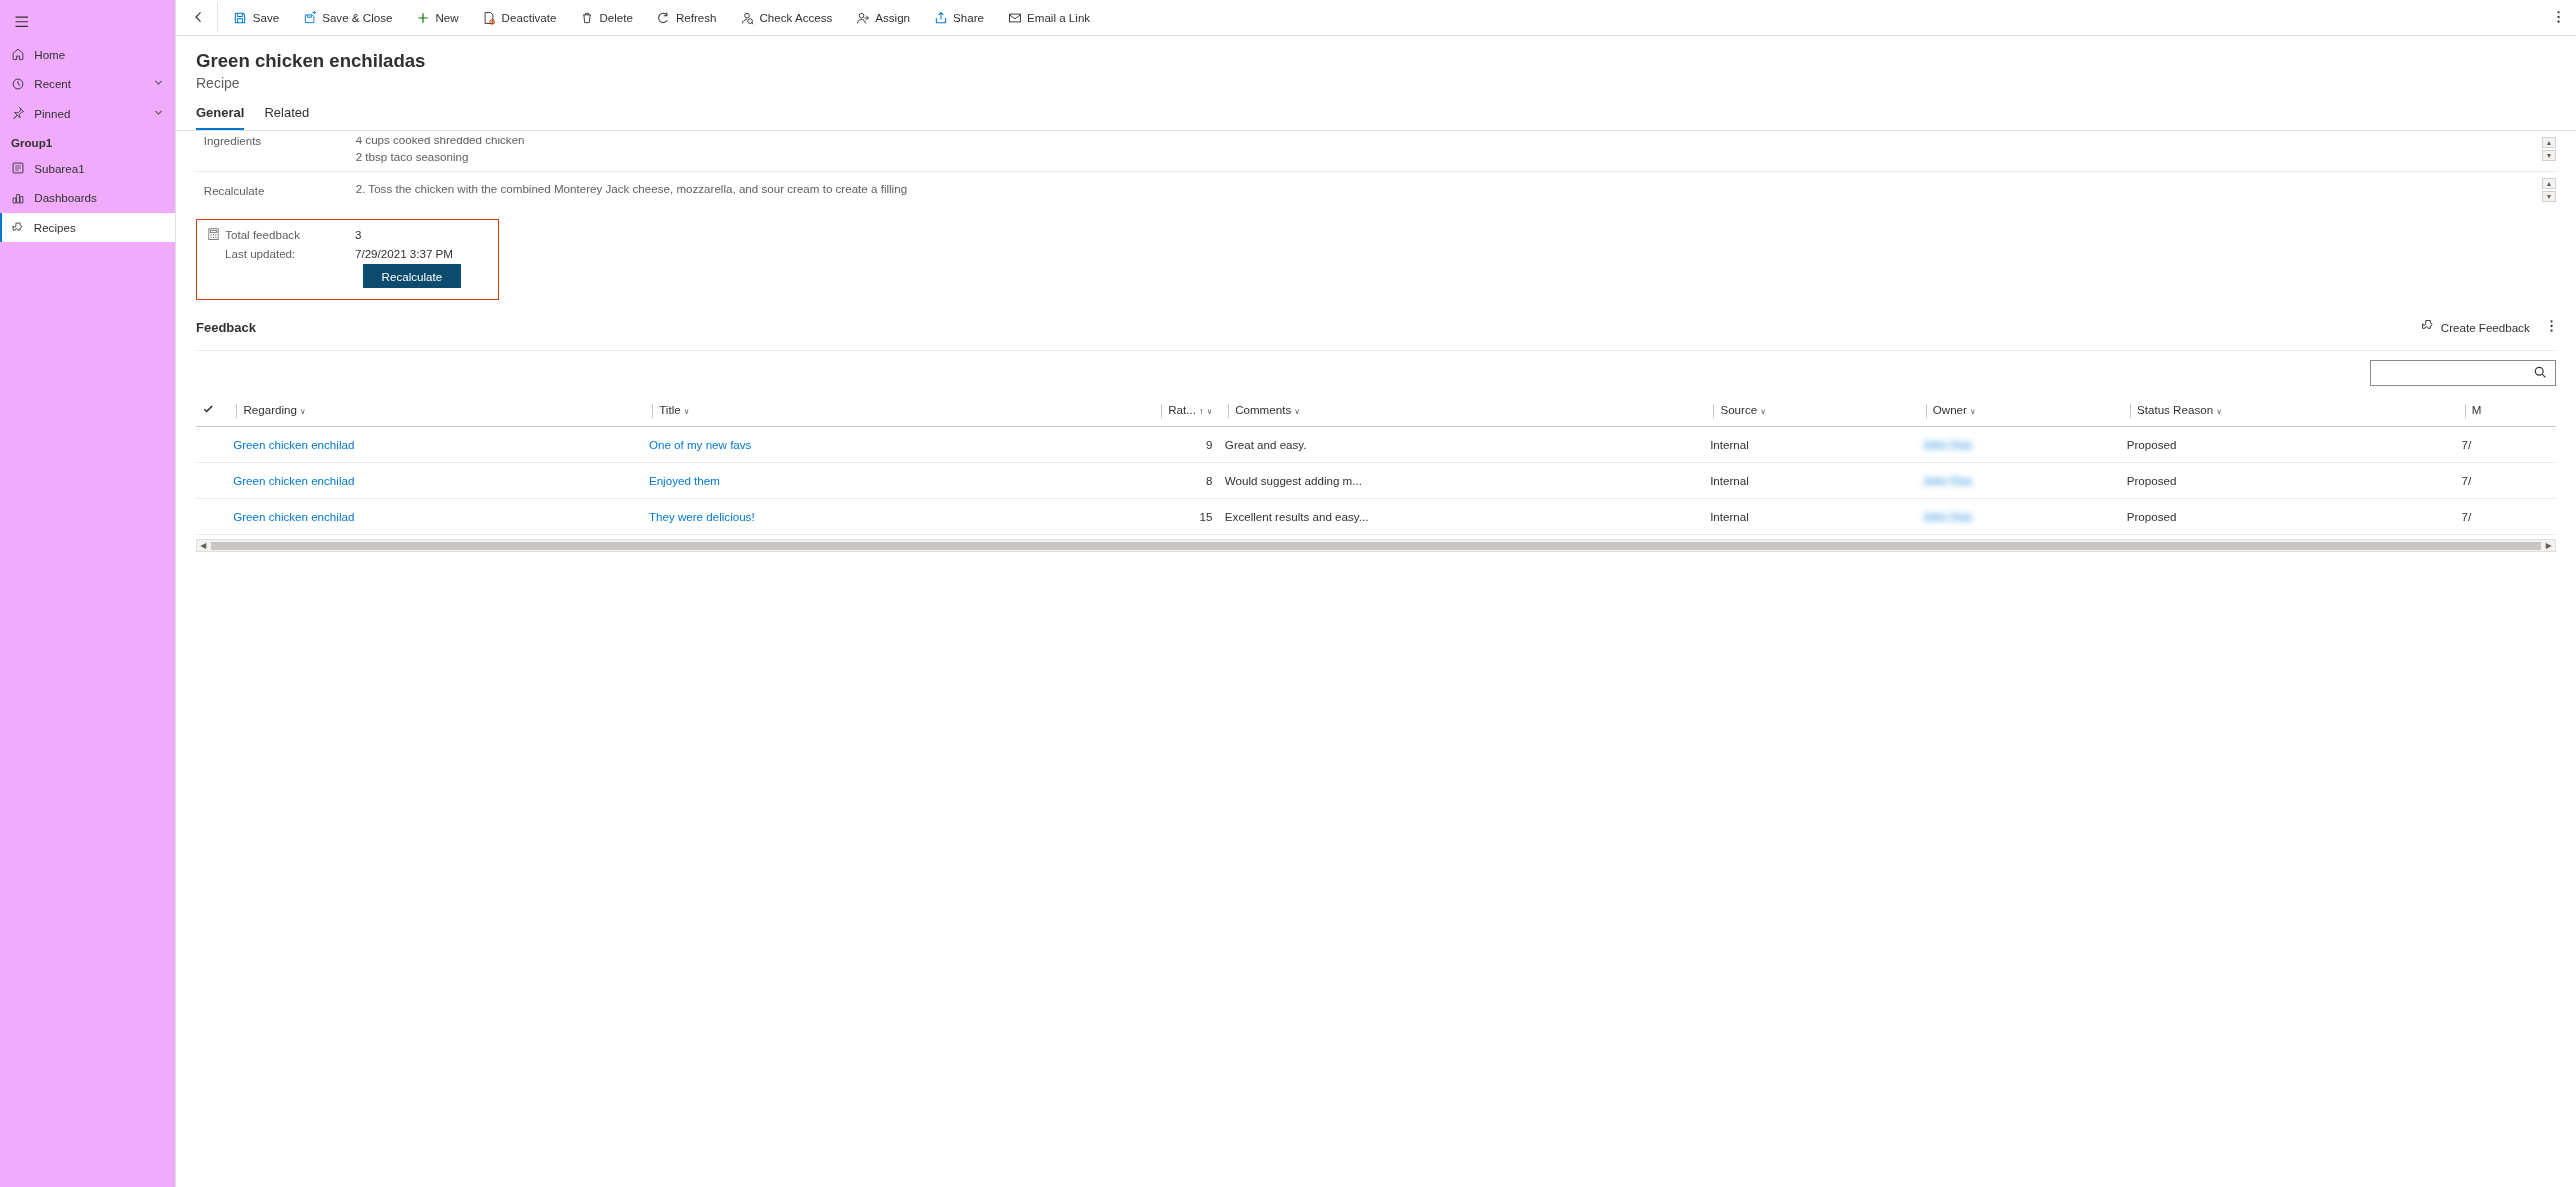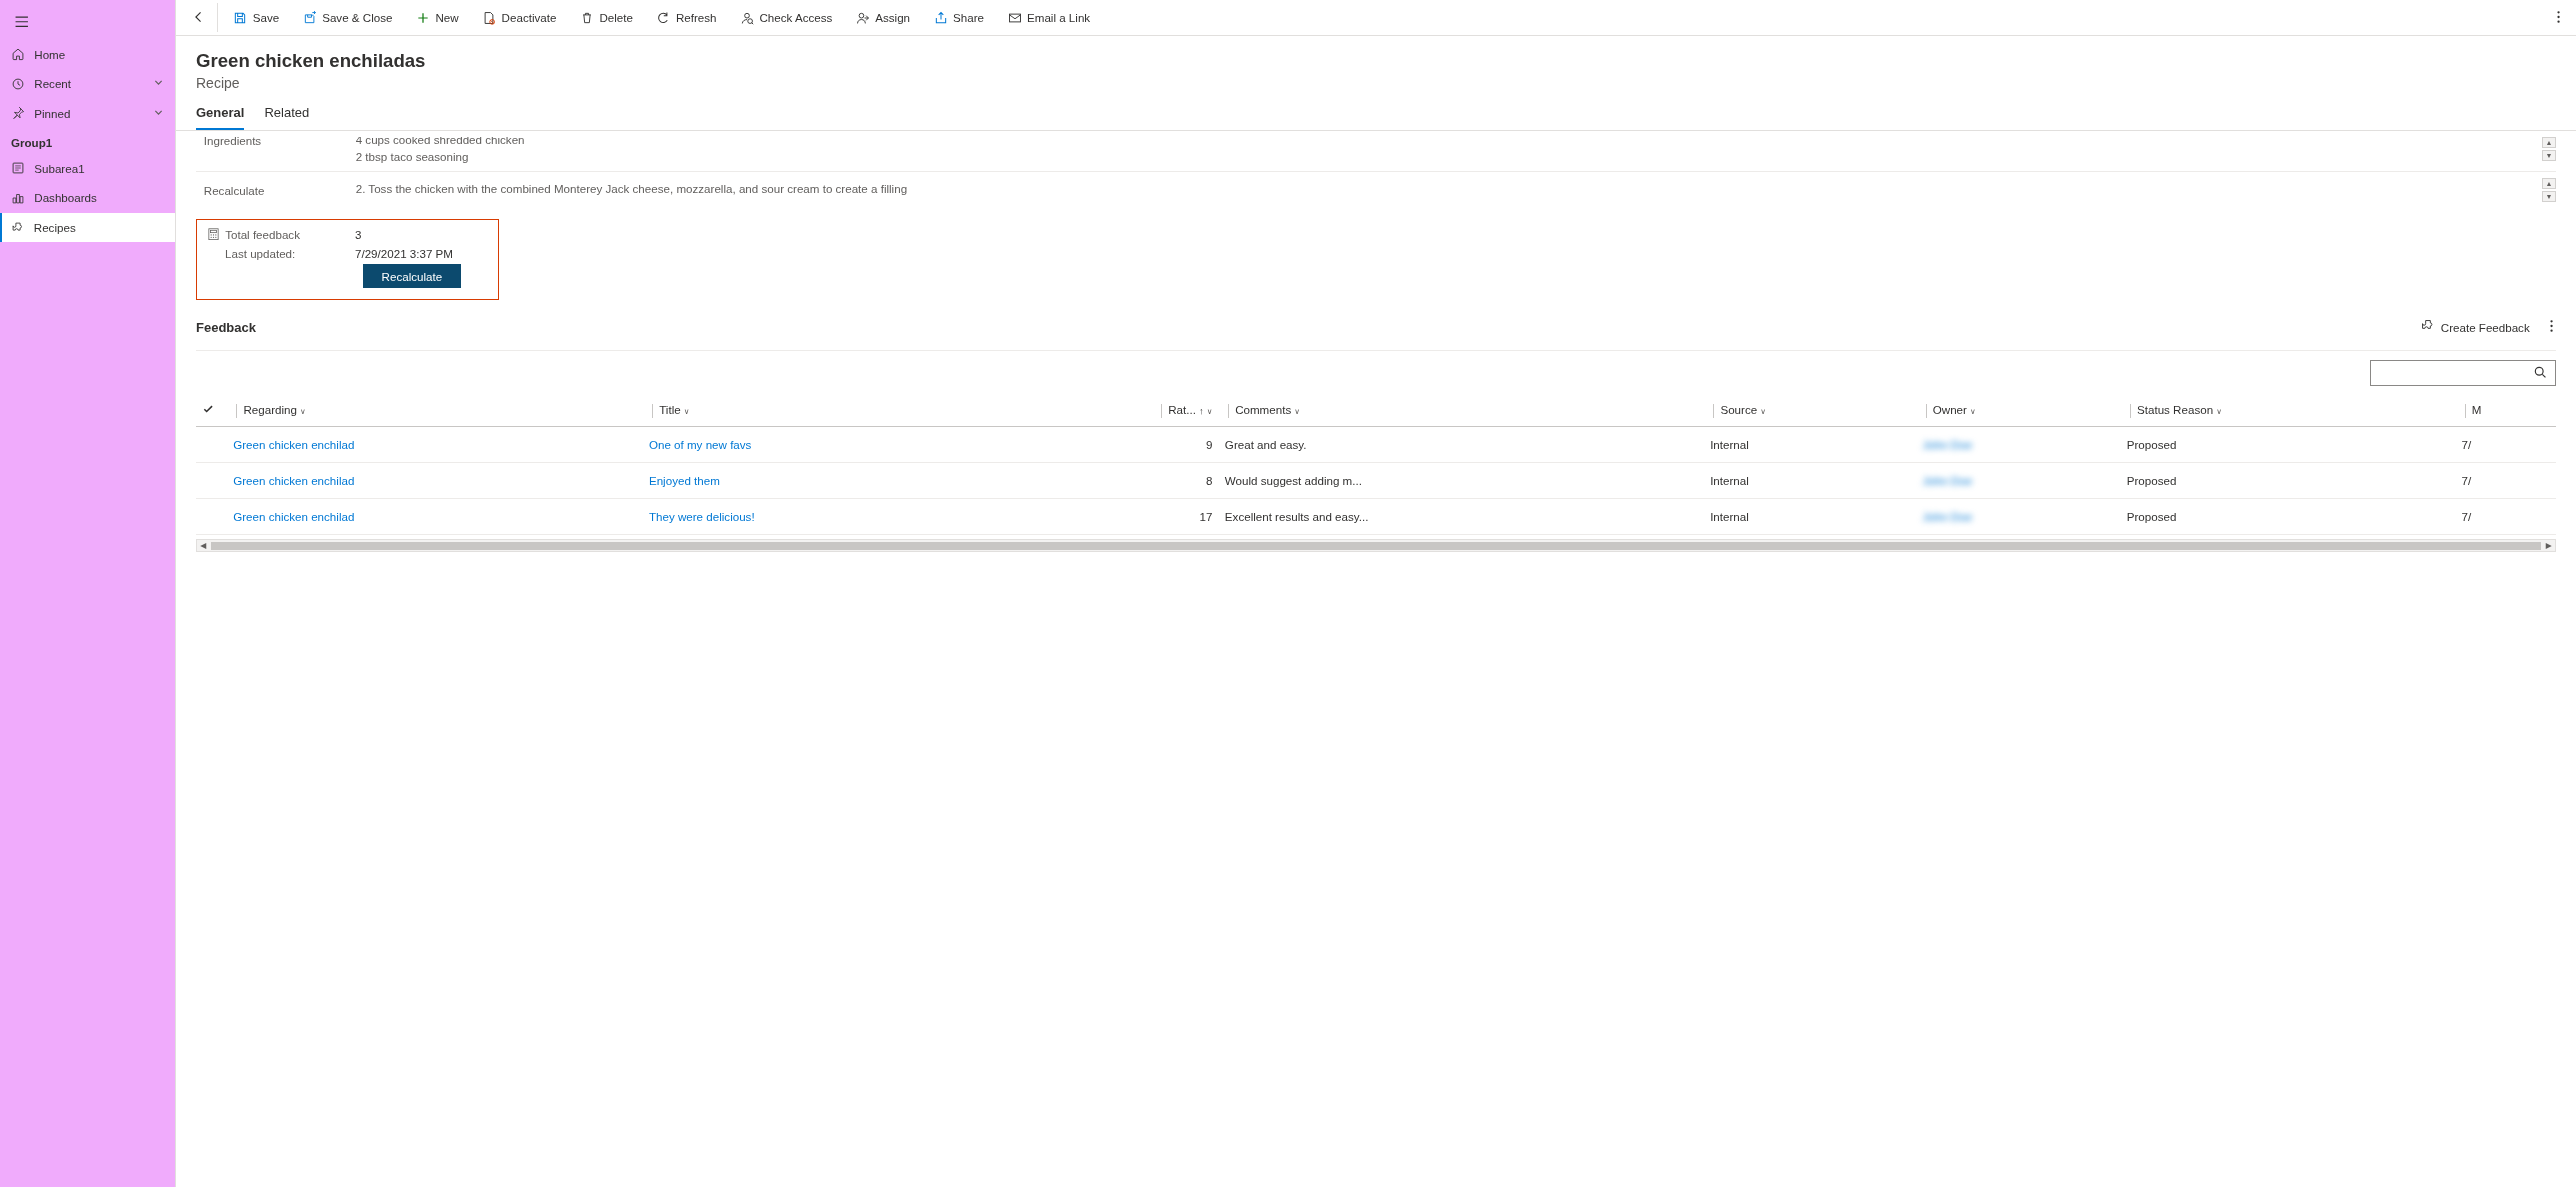--- a/index.html
+++ b/index.html
@@ -393,21 +393,21 @@
               <td>Would suggest adding m...</td>
               <td>Internal</td>
               <td><span class="blur">John Doe</span></td>
               <td>Proposed</td>
               <td>7/</td>
             </tr>
             <tr>
               <td></td>
               <td><span class="link">Green chicken enchilad</span></td>
               <td><span class="link">They were delicious!</span></td>
-              <td style="text-align:right">17</td>
+              <td style="text-align:right">15</td>
               <td>Excellent results and easy...</td>
               <td>Internal</td>
               <td><span class="blur">John Doe</span></td>
               <td>Proposed</td>
               <td>7/</td>
             </tr>
           </tbody>
       </table>
 
       <div class="hscroll">

